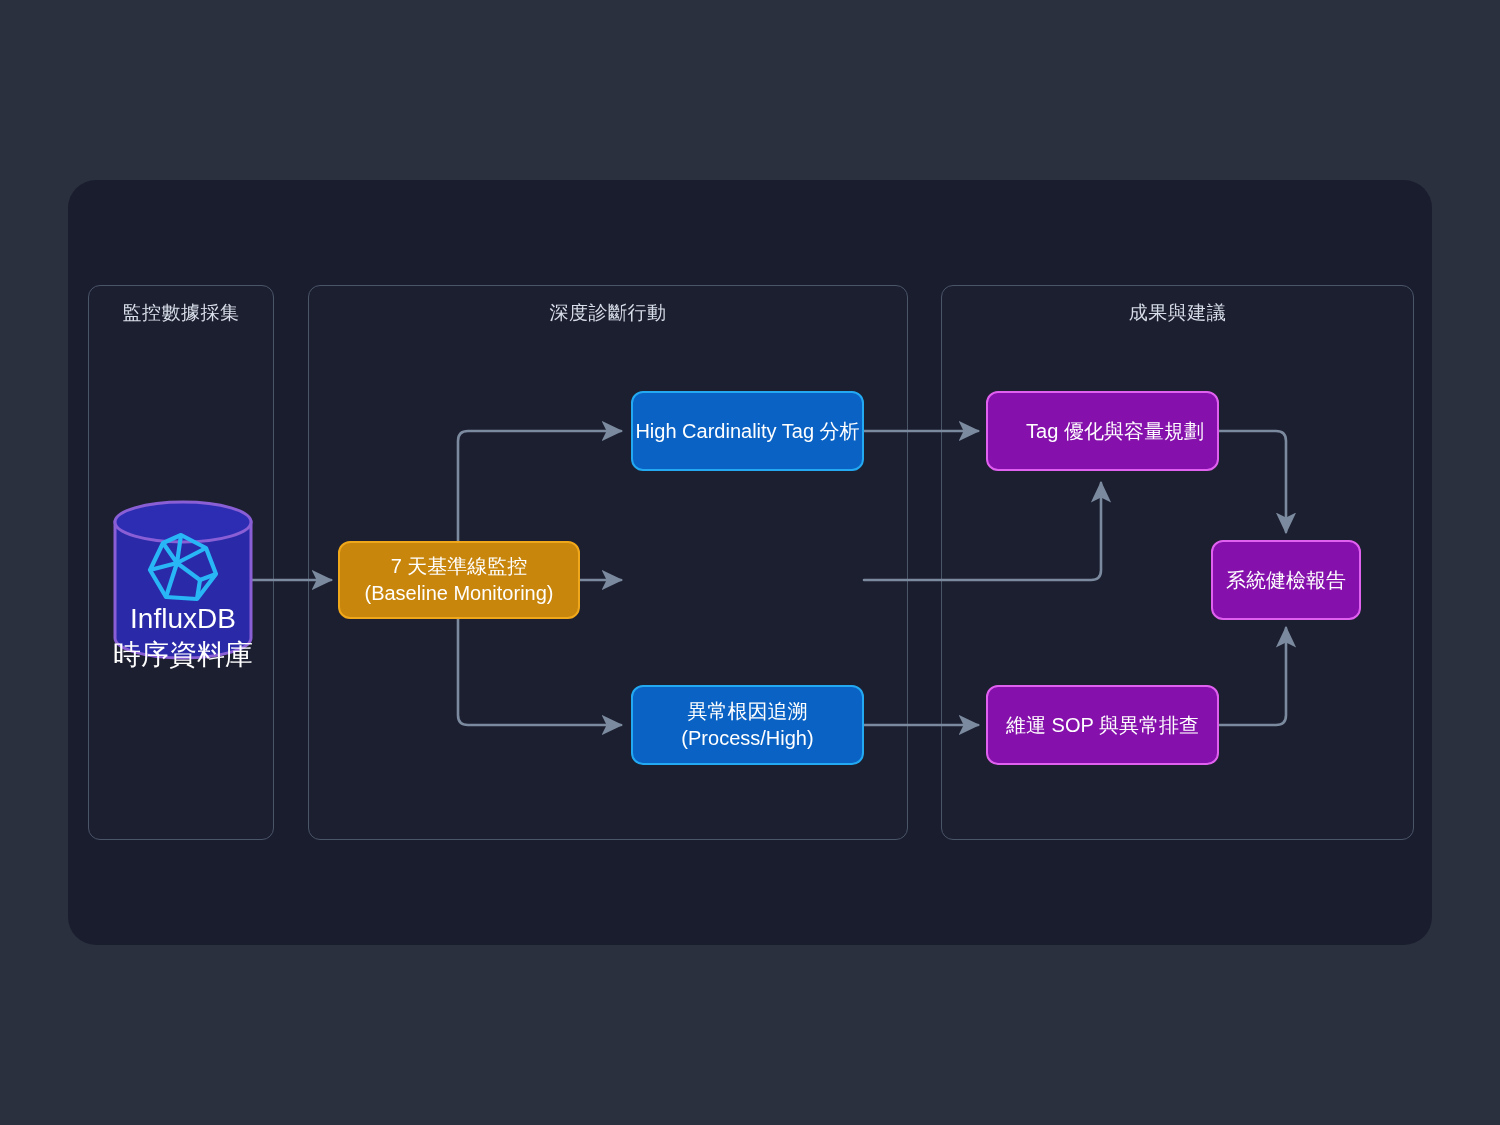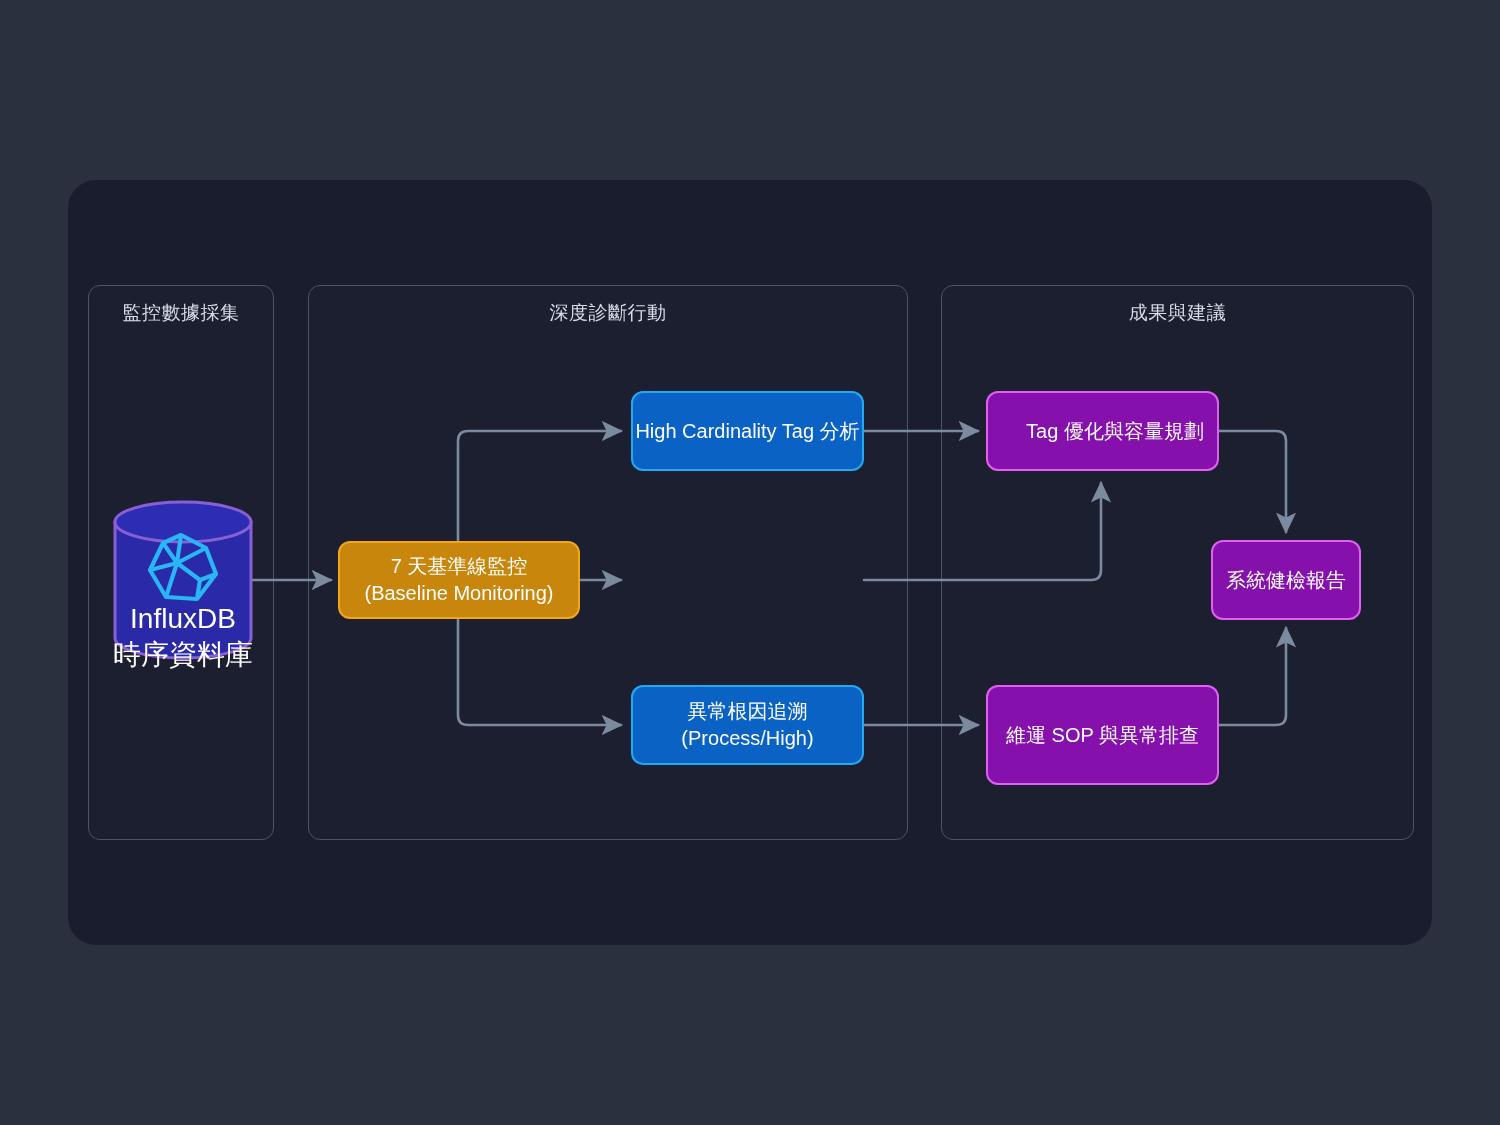--- a/index.html
+++ b/index.html
@@ -169,21 +169,21 @@
     <div>
       <div>異常根因追溯</div>
       <div>(Process/High)</div>
     </div>
   </div>
 
   <div class="node node-purple" style="left:986px; top:391px; width:233px; height:80px;padding-left:25px;">
     <div>Tag 優化與容量規劃</div>
   </div>
 
-  <div class="node node-purple" style="left:986px; top:685px; width:233px; height:100px;">
+  <div class="node node-purple" style="left:986px; top:685px; width:233px; height:80px;">
     <div>維運 SOP 與異常排查</div>
   </div>
 
   <div class="node node-purple" style="left:1211px; top:540px; width:150px; height:80px;justify-content:center;">
     <div>系統健檢報告</div>
   </div>
 
 </div>
 
 </body></html>

